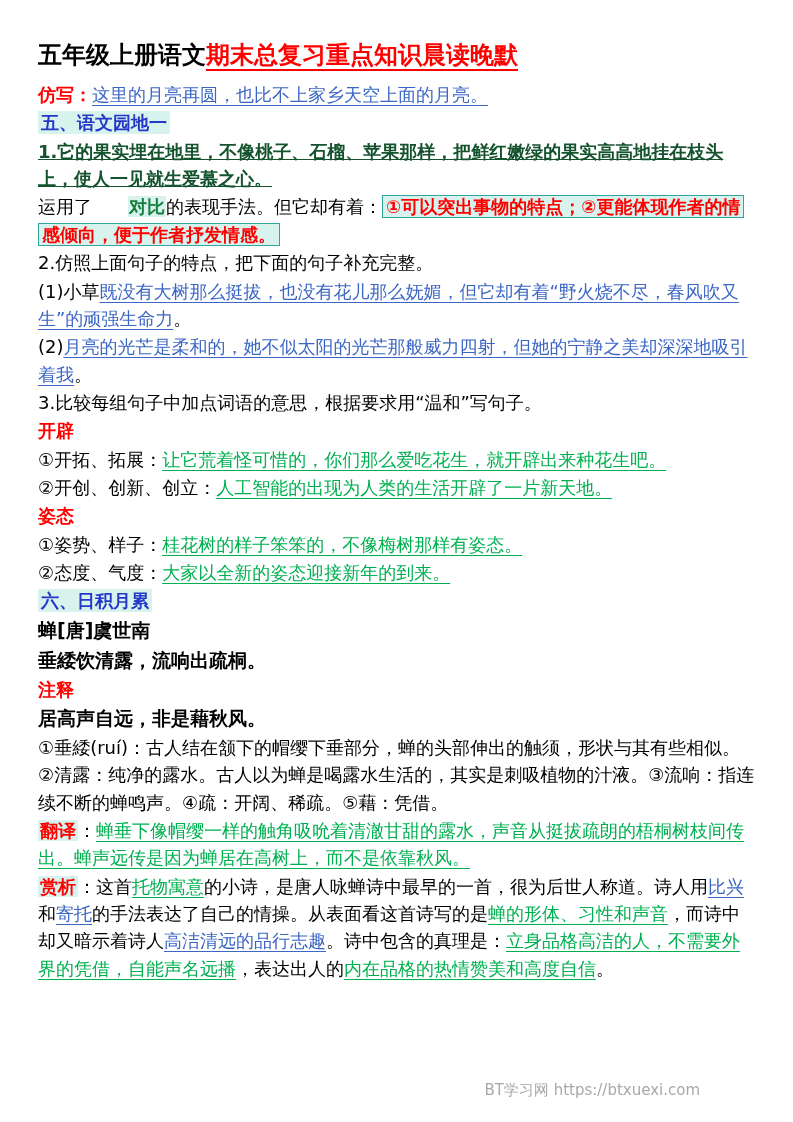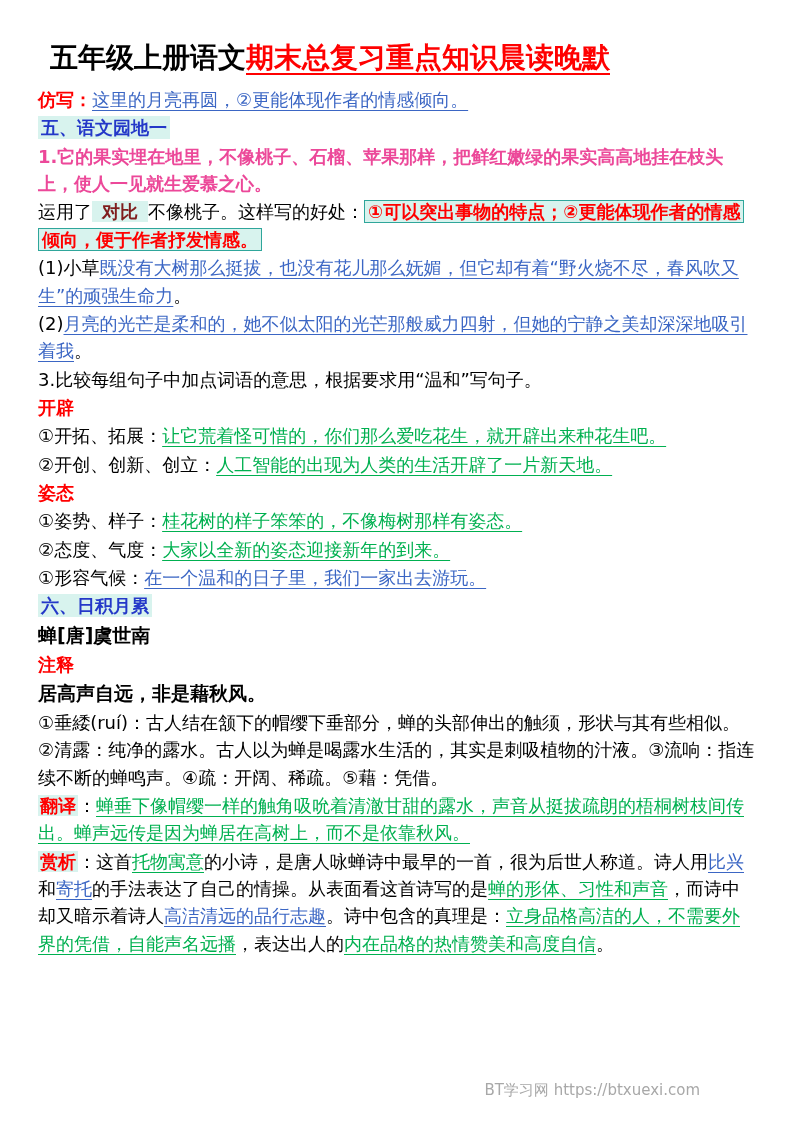--- a/index.html
+++ b/index.html
@@ -9,66 +9,67 @@
   }
   html,body{margin:0;padding:0;background:#ffffff;}
   body{
     width:793px;min-height:1122px;margin:0 auto;color:#000;
     font-family:"DejaVu Sans","Liberation Sans",sans-serif;
     box-sizing:border-box;
   }
   .doc{padding:40px 38px 14px 38px;box-sizing:border-box;min-height:1122px;display:flex;flex-direction:column;}
   .title{
     font-family:"DejaVu Serif","Liberation Serif",serif;
-    font-size:28px;font-weight:bold;line-height:1.25;margin-bottom:10px;white-space:nowrap;margin-left:12px;
+    font-size:24px;font-weight:bold;line-height:1.25;margin-bottom:10px;white-space:nowrap;
   }
   .title .t-black{color:#000;}
   .title .t-red{color:var(--red);text-decoration:underline;text-decoration-color:var(--red);text-underline-offset:6px;}
   .body-lines{flex:1 0 auto;}
   .line{font-size:18px;line-height:1.52;margin:1px 0;}
   .line.center{text-align:left;}
   .black{color:#000;}
-  .black-bold{color:#ec4899;font-weight:bold;}
+  .black-bold{color:#14532d;font-weight:bold;text-decoration:underline;}
   .red-label{color:var(--red);font-weight:bold;}
   .blue-ans{color:var(--blue);text-decoration:underline;text-decoration-color:var(--blue);text-underline-offset:4px;text-decoration-thickness:1px;}
   .green-ans{color:var(--green);text-decoration:underline;text-decoration-color:var(--green);text-underline-offset:4px;text-decoration-thickness:1px;}
   .heading{color:var(--heading-blue);font-weight:bold;background:var(--highlight);padding:1px 3px;}
-  .hl-bold{color:#7f1d1d;font-weight:bold;background:var(--highlight);padding:0 10px;}
+  .hl-bold{color:#15803d;font-weight:bold;background:var(--highlight);padding:0 1px;margin-left:36px;}
   .red-box{
     color:var(--red);font-weight:bold;background:var(--highlight);
     border:1.5px solid var(--box-border);padding:0 3px;
     box-decoration-break:clone;-webkit-box-decoration-break:clone;
   }
   .red-hl{color:var(--red);font-weight:bold;background:var(--highlight);padding:0 2px;text-align:right;}
   .poem{color:#000;font-weight:bold;font-size:19px;}
   .footer{color:var(--footer-gray);font-size:15px;text-align:right;padding:10px 55px 8px 0;}
 </style>
 </head>
 <body>
 
 <div class="doc">
   <div class="title"><span class="t-black">五年级上册语文</span><span class="t-red">期末总复习重点知识晨读晚默</span></div>
 
   <div class="body-lines">
-      <div class="line p"><span class="red-label">仿写：</span><span class="blue-ans">这里的月亮再圆，②更能体现作者的情感倾向。</span></div>
+      <div class="line p"><span class="red-label">仿写：</span><span class="blue-ans">这里的月亮再圆，也比不上家乡天空上面的月亮。</span></div>
       <div class="line p"><span class="heading">五、语文园地一</span></div>
       <div class="line p"><span class="black-bold">1.它的果实埋在地里，不像桃子、石榴、苹果那样，把鲜红嫩绿的果实高高地挂在枝头上，使人一见就生爱慕之心。</span></div>
-      <div class="line p"><span class="black">运用了</span><span class="hl-bold">对比</span><span class="black">不像桃子。这样写的好处：</span><span class="red-box">①可以突出事物的特点；②更能体现作者的情感倾向，便于作者抒发情感。</span></div>
+      <div class="line p"><span class="black">运用了</span><span class="hl-bold">对比</span><span class="black">的表现手法。但它却有着：</span><span class="red-box">①可以突出事物的特点；②更能体现作者的情感倾向，便于作者抒发情感。</span></div>
+      <div class="line p"><span class="black">2.仿照上面句子的特点，把下面的句子补充完整。</span></div>
       <div class="line p"><span class="black">(1)小草</span><span class="blue-ans">既没有大树那么挺拔，也没有花儿那么妩媚，但它却有着“野火烧不尽，春风吹又生”的顽强生命力</span><span class="black">。</span></div>
       <div class="line p"><span class="black">(2)</span><span class="blue-ans">月亮的光芒是柔和的，她不似太阳的光芒那般威力四射，但她的宁静之美却深深地吸引着我</span><span class="black">。</span></div>
       <div class="line p"><span class="black">3.比较每组句子中加点词语的意思，根据要求用“温和”写句子。</span></div>
       <div class="line p"><span class="red-label">开辟</span></div>
       <div class="line p"><span class="black">①开拓、拓展：</span><span class="green-ans">让它荒着怪可惜的，你们那么爱吃花生，就开辟出来种花生吧。</span></div>
       <div class="line p"><span class="black">②开创、创新、创立：</span><span class="green-ans">人工智能的出现为人类的生活开辟了一片新天地。</span></div>
       <div class="line p"><span class="red-label">姿态</span></div>
       <div class="line p"><span class="black">①姿势、样子：</span><span class="green-ans">桂花树的样子笨笨的，不像梅树那样有姿态。</span></div>
       <div class="line p"><span class="black">②态度、气度：</span><span class="green-ans">大家以全新的姿态迎接新年的到来。</span></div>
-      <div class="line p"><span class="black">①形容气候：</span><span class="blue-ans">在一个温和的日子里，我们一家出去游玩。</span></div>
       <div class="line p"><span class="heading">六、日积月累</span></div>
       <div class="line center"><span class="poem">蝉[唐]虞世南</span></div>
+      <div class="line center"><span class="poem">垂緌饮清露，流响出疏桐。</span></div>
       <div class="line p"><span class="red-label">注释</span></div>
       <div class="line center"><span class="poem">居高声自远，非是藉秋风。</span></div>
       <div class="line p"><span class="black">①垂緌(ruí)：古人结在颔下的帽缨下垂部分，蝉的头部伸出的触须，形状与其有些相似。②清露：纯净的露水。古人以为蝉是喝露水生活的，其实是刺吸植物的汁液。③流响：指连续不断的蝉鸣声。④疏：开阔、稀疏。⑤藉：凭借。</span></div>
       <div class="line p"><span class="red-hl">翻译</span><span class="black">：</span><span class="green-ans">蝉垂下像帽缨一样的触角吸吮着清澈甘甜的露水，声音从挺拔疏朗的梧桐树枝间传出。蝉声远传是因为蝉居在高树上，而不是依靠秋风。</span></div>
       <div class="line p"><span class="red-hl">赏析</span><span class="black">：这首</span><span class="green-ans">托物寓意</span><span class="black">的小诗，是唐人咏蝉诗中最早的一首，很为后世人称道。诗人用</span><span class="blue-ans">比兴</span><span class="black">和</span><span class="blue-ans">寄托</span><span class="black">的手法表达了自己的情操。从表面看这首诗写的是</span><span class="green-ans">蝉的形体、习性和声音</span><span class="black">，而诗中却又暗示着诗人</span><span class="blue-ans">高洁清远的品行志趣</span><span class="black">。诗中包含的真理是：</span><span class="green-ans">立身品格高洁的人，不需要外界的凭借，自能声名远播</span><span class="black">，表达出人的</span><span class="green-ans">内在品格的热情赞美和高度自信</span><span class="black">。</span></div>
     </div>
 
   <div class="footer">BT学习网 https://btxuexi.com</div>
 </div>
 

